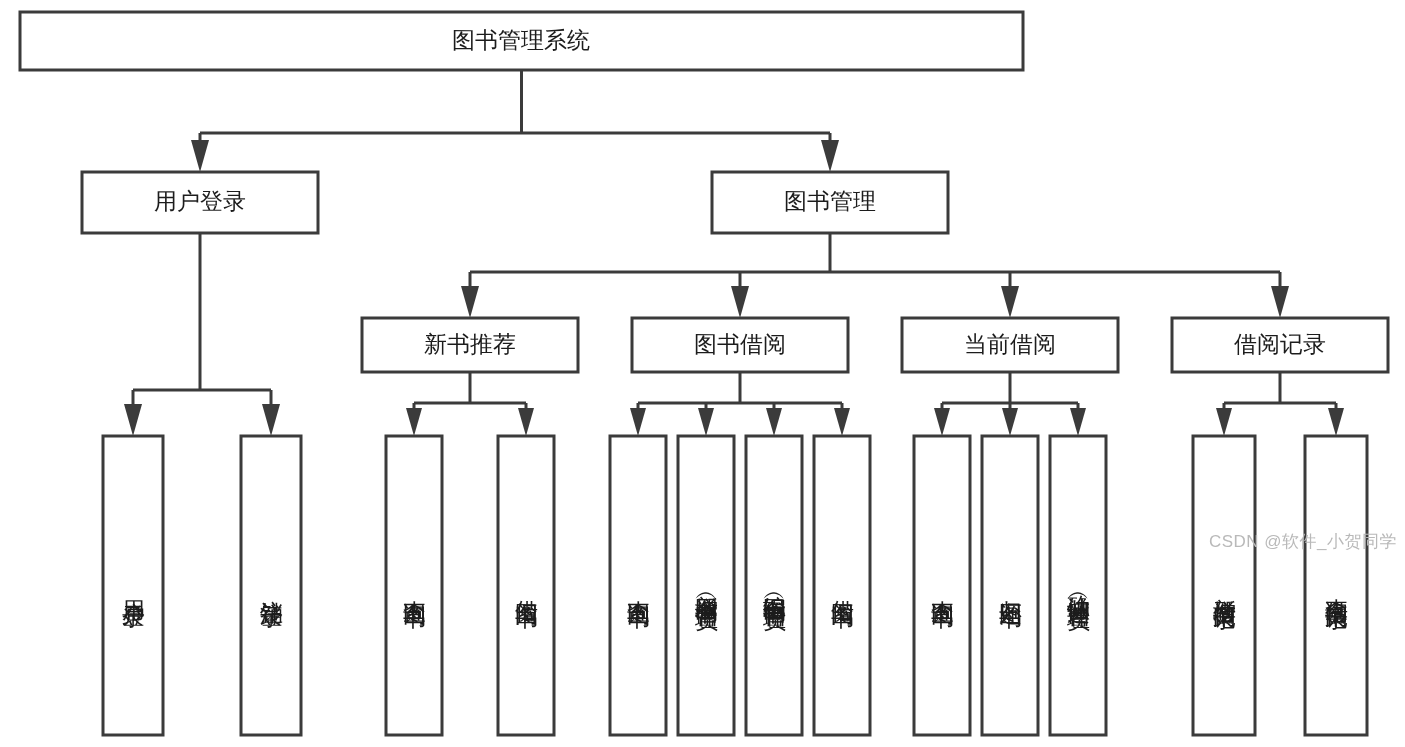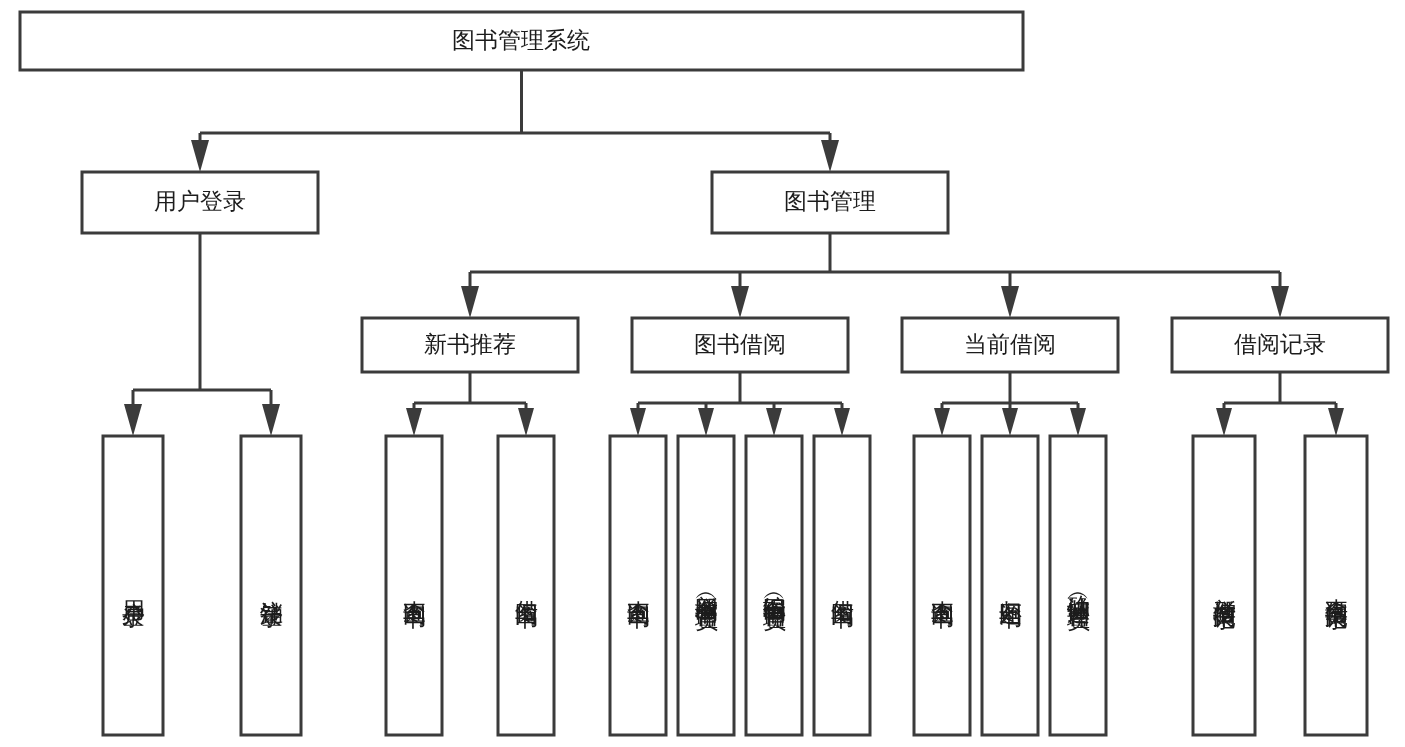--- a/index.html
+++ b/index.html
@@ -212,14 +212,15 @@
   <div class="vlabel" style="left:610px; top:436px; width:56px; height:299px;">查询图书</div>
   <div class="vlabel" style="left:678px; top:436px; width:56px; height:299px;">新增图书（管理员）</div>
   <div class="vlabel" style="left:746px; top:436px; width:56px; height:299px;">编辑图书（管理员）</div>
   <div class="vlabel" style="left:814px; top:436px; width:56px; height:299px;">借阅图书</div>
   <div class="vlabel" style="left:914px; top:436px; width:56px; height:299px;">查询图书</div>
   <div class="vlabel" style="left:982px; top:436px; width:56px; height:299px;">归还图书</div>
   <div class="vlabel" style="left:1050px; top:436px; width:56px; height:299px;">确认归还（管理员）</div>
   <div class="vlabel" style="left:1193px; top:436px; width:62px; height:299px;">新增借阅记录</div>
   <div class="vlabel" style="left:1305px; top:436px; width:62px; height:299px;">查询借阅记录</div>
 
+  <div class="watermark">CSDN @软件_小贺同学</div>
 
 </div>
 
 </body></html>

